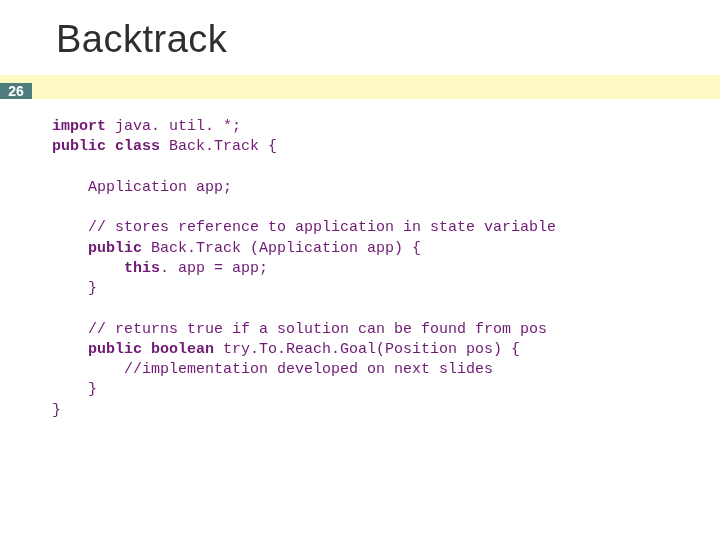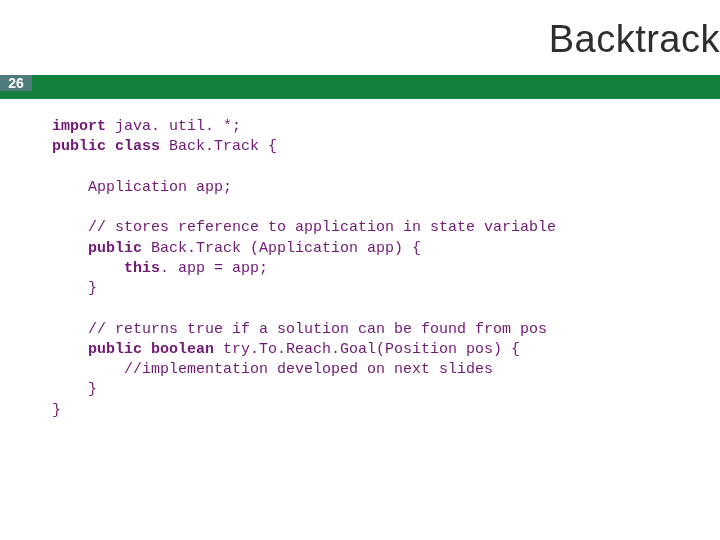--- a/index.html
+++ b/index.html
@@ -9,28 +9,27 @@
     background: #ffffff;
     font-family: Arial, sans-serif;
     position: relative;
   }
   .title {
     font-size: 38px;
     font-weight: normal;
     color: #2e2e2e;
     padding: 18px 0 14px 56px;
     letter-spacing: 0.5px;
-    text-align: right;
   }
   .bar {
     width: 100%;
     height: 24px;
-    background: #15803d;
+    background: #fef9c3;
     display: flex;
-    align-items: flex-start;
+    align-items: flex-end;
   }
   .page-num-box {
     background: #4f7d7d;
     color: #ffffff;
     font-size: 14px;
     font-weight: bold;
     width: 32px;
     display: flex;
     align-items: center;
     justify-content: center;

